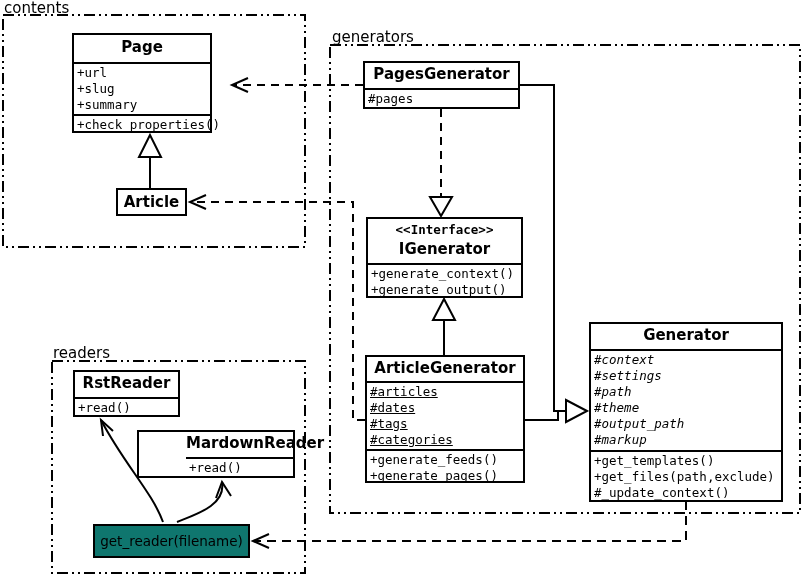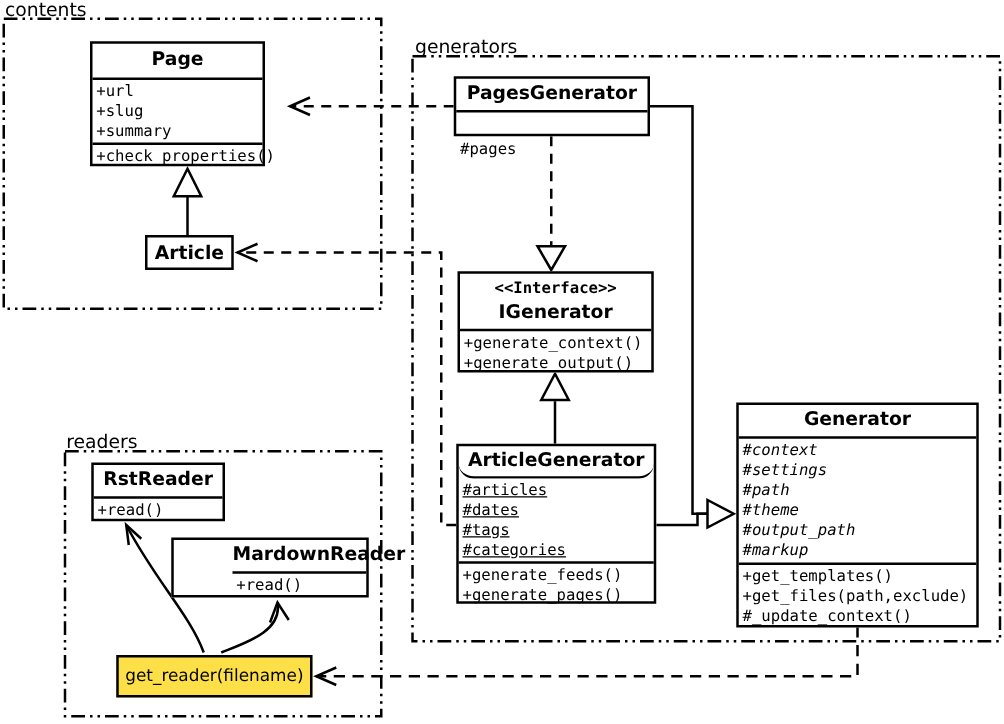--- a/index.html
+++ b/index.html
@@ -27,21 +27,21 @@
     font-family:"DejaVu Sans Mono", monospace; font-size:12.5px;
     text-align:center; white-space:nowrap;
   }
   .cls-section { border-bottom:2px solid #000; flex:0 0 auto; padding:1px 0; }
   .cls-section.last { border-bottom:none; }
   .mrow {
     font-family:"DejaVu Sans Mono", monospace; font-size:12.5px;
     line-height:16px; padding-left:3px; white-space:nowrap;
   }
   .fn-box {
-    position:absolute; background:#fde047; border:2px solid #000;
+    position:absolute; background:#0f766e; border:2px solid #000;
     box-sizing:border-box; display:flex; align-items:center; justify-content:center;
     font-size:13.5px; white-space:nowrap;
   }
 </style>
 </head>
 <body>
 
 <div class="canvas">
 
   <svg class="wires" viewBox="0 0 803 579" fill="none" stroke="#000">
@@ -112,40 +112,40 @@
     </div>
     <div class="cls-section last">
       <div class="mrow">+check_properties()</div>
     </div>
   </div>
 
   <div class="uml-class" style="left:116px; top:188px; width:71px; height:28px;">
     <div class="cls-title no-sep" style="line-height:24px;">Article</div>
   </div>
 
-  <div class="uml-class" style="left:363px; top:61px; width:157px; height:48px;gap:20px;">
+  <div class="uml-class" style="left:363px; top:61px; width:157px; height:48px;">
     <div class="cls-title" style="line-height:23px; height:25px;">PagesGenerator</div>
     <div class="cls-section last">
       <div class="mrow">#pages</div>
     </div>
   </div>
 
   <div class="uml-class" style="left:366px; top:217px; width:157px; height:81px;">
     <div class="cls-section" style="height:41px; padding-top:2px;">
       <div class="cls-stereo" style="line-height:18px;font-weight:bold;">&lt;&lt;Interface&gt;&gt;</div>
       <div class="cls-title no-sep" style="line-height:21px;">IGenerator</div>
     </div>
     <div class="cls-section last">
       <div class="mrow">+generate_context()</div>
       <div class="mrow">+generate_output()</div>
     </div>
   </div>
 
   <div class="uml-class" style="left:365px; top:355px; width:160px; height:128px;">
-    <div class="cls-title" style="line-height:22px; height:24px;border-radius:12px;">ArticleGenerator</div>
+    <div class="cls-title" style="line-height:22px; height:24px;">ArticleGenerator</div>
     <div class="cls-section" style="height:64px;text-decoration:underline;">
       <div class="mrow">#articles</div>
       <div class="mrow">#dates</div>
       <div class="mrow">#tags</div>
       <div class="mrow">#categories</div>
     </div>
     <div class="cls-section last">
       <div class="mrow">+generate_feeds()</div>
       <div class="mrow">+generate_pages()</div>
     </div>

